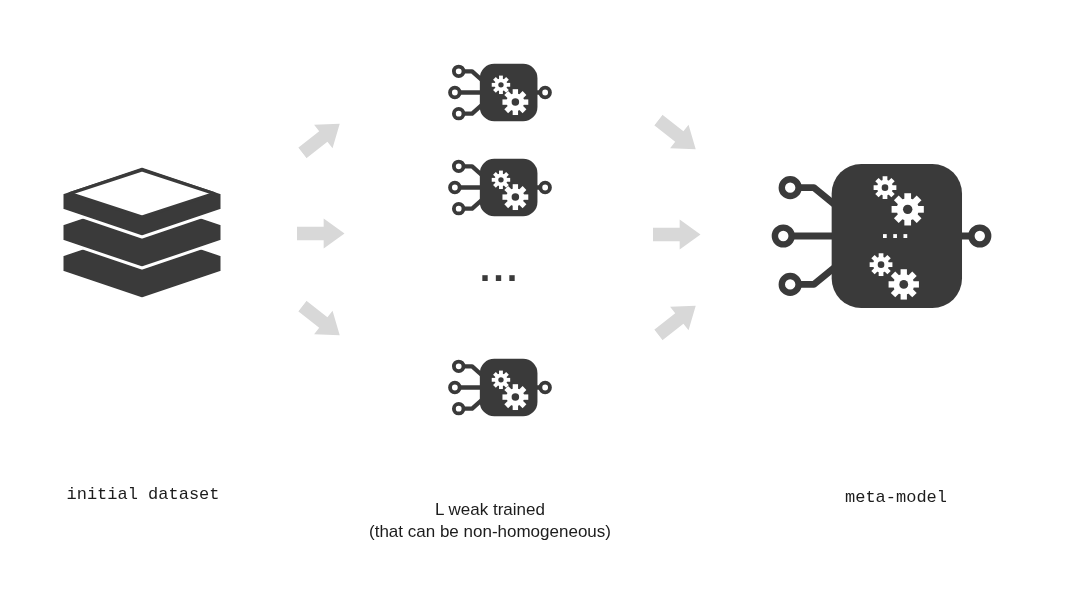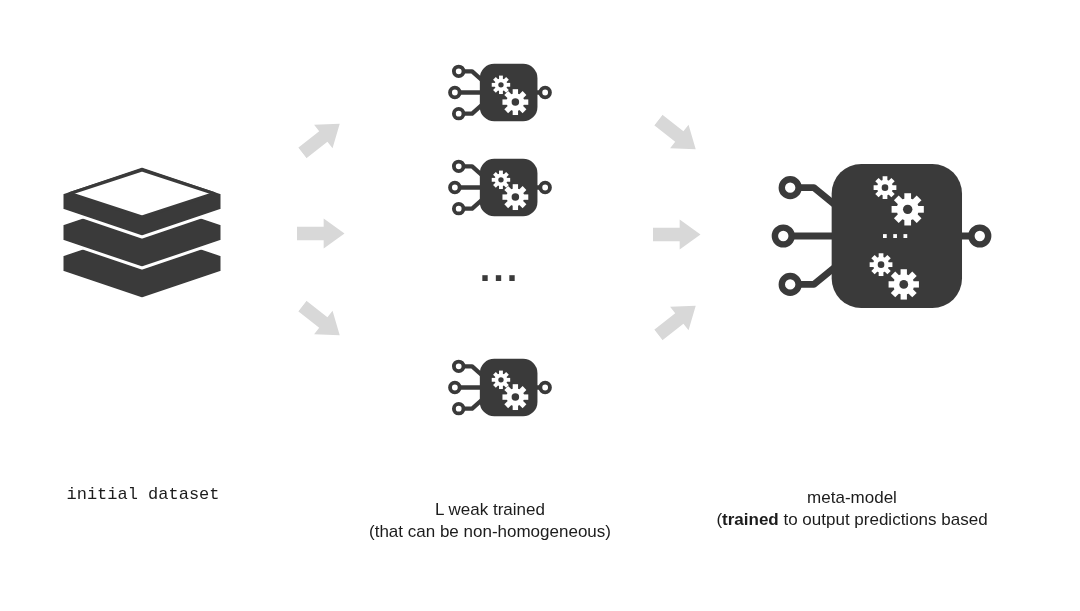--- a/index.html
+++ b/index.html
@@ -35,21 +35,21 @@
   .arrow-l-top { left:297px; top:120px; }
   .arrow-l-mid { left:297px; top:216px; }
   .arrow-l-bot { left:297px; top:304px; }
   .arrow-r-top { left:653px; top:118px; }
   .arrow-r-mid { left:653px; top:217px; }
   .arrow-r-bot { left:653px; top:302px; }
 
   .caption { position:absolute; text-align:center; font-size:17px; line-height:1.32; color:#1c1c1c; }
   .caption-dataset  { left:48px;  top:484px; width:190px;font-family:Liberation Mono, monospace; }
   .caption-learners { left:330px; top:499px; width:320px; }
-  .caption-meta     { left:672px; top:487px; width:360px; }
+  .caption-meta     { left:716px; top:487px; width:360px;font-family:Liberation Mono, monospace; }
   .caption b { font-weight:bold; }
 
   .defs-holder { position:absolute; width:0; height:0; overflow:hidden; }
 </style>
 </head>
 <body>
 
 <div class="canvas">
 
   <svg class="defs-holder" aria-hidden="true">
@@ -181,16 +181,15 @@
     <span>initial dataset</span>
   </div>
 
   <div class="caption caption-learners">
     <div>L weak trained</div>
     <div>(that can be non-homogeneous)</div>
   </div>
 
   <div class="caption caption-meta">
     <div>meta-model</div>
-    <div><span>(</span><b>trained</b><span> to output predictions based</span></div>
   </div>
 
 </div>
 
 </body></html>

